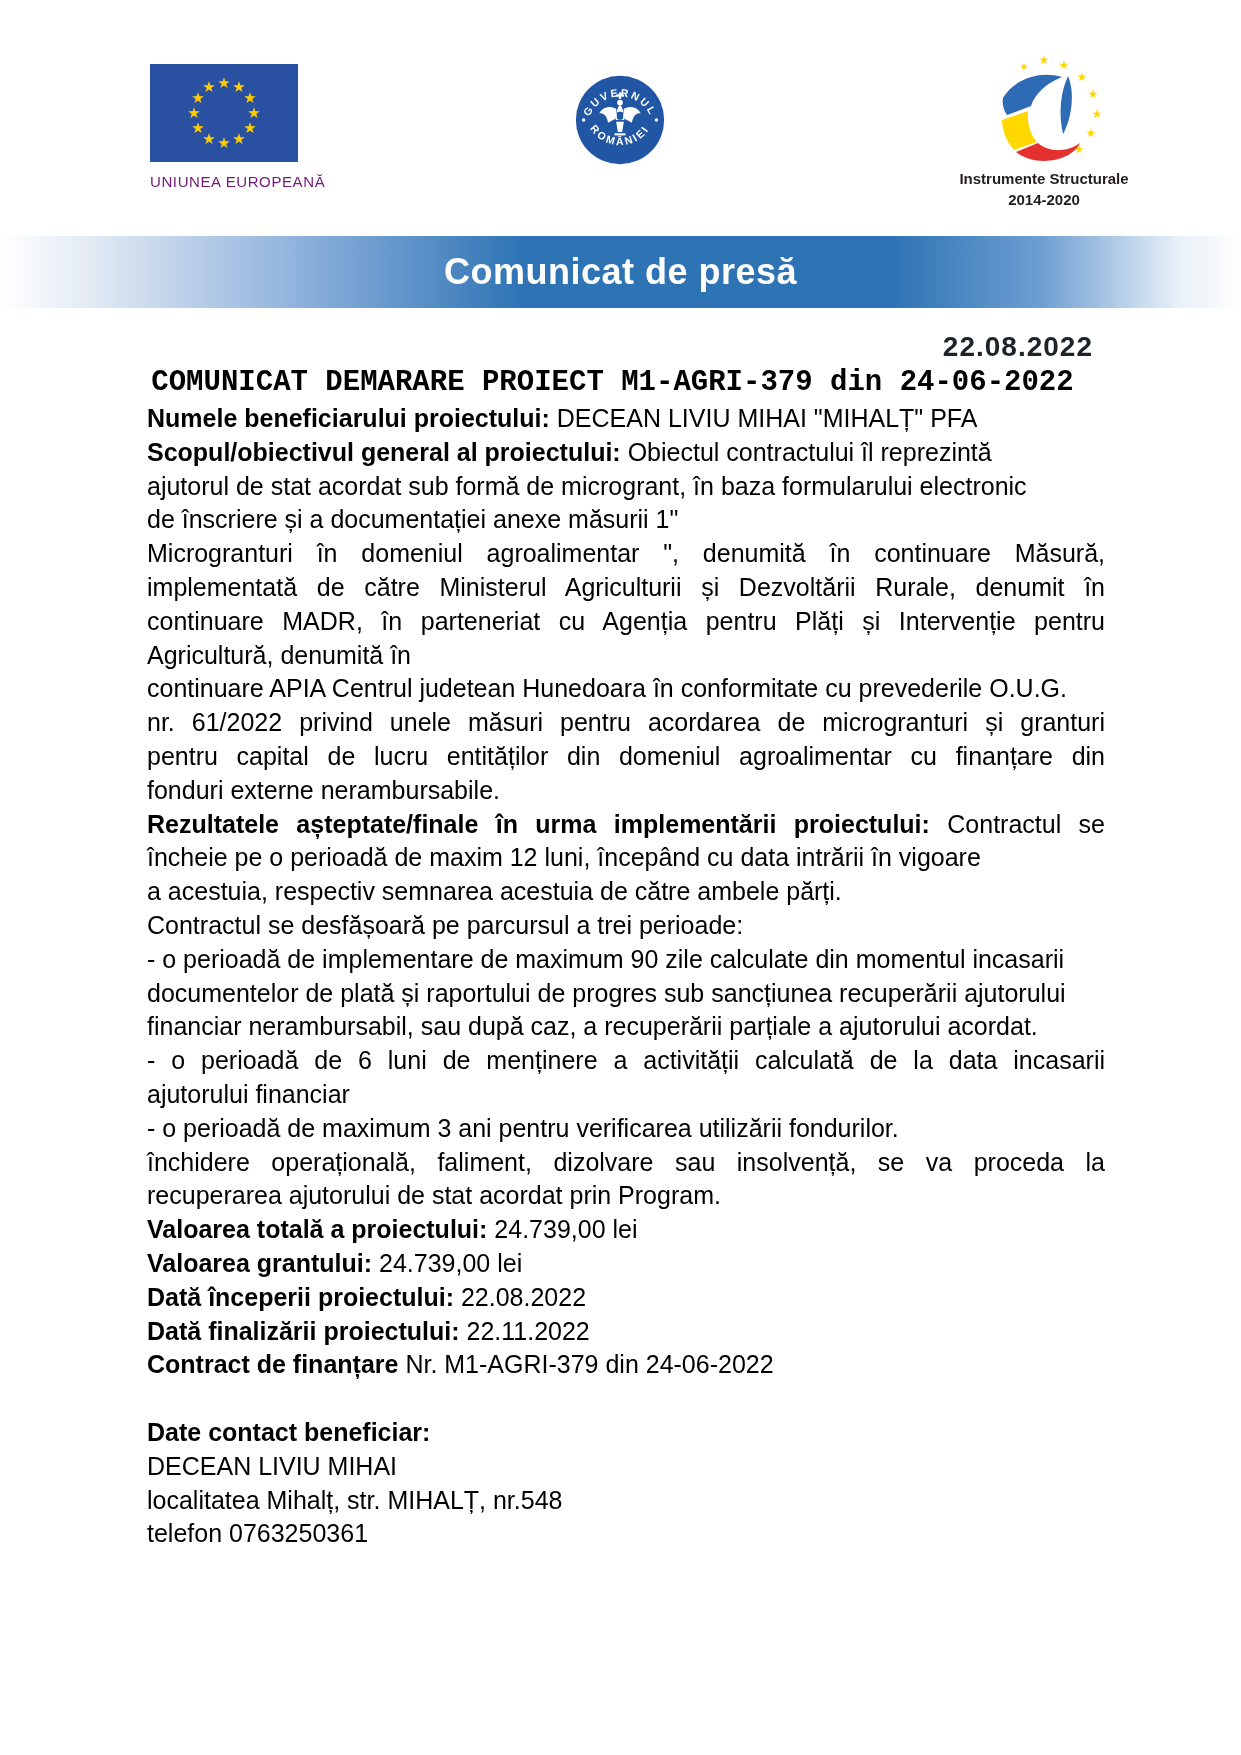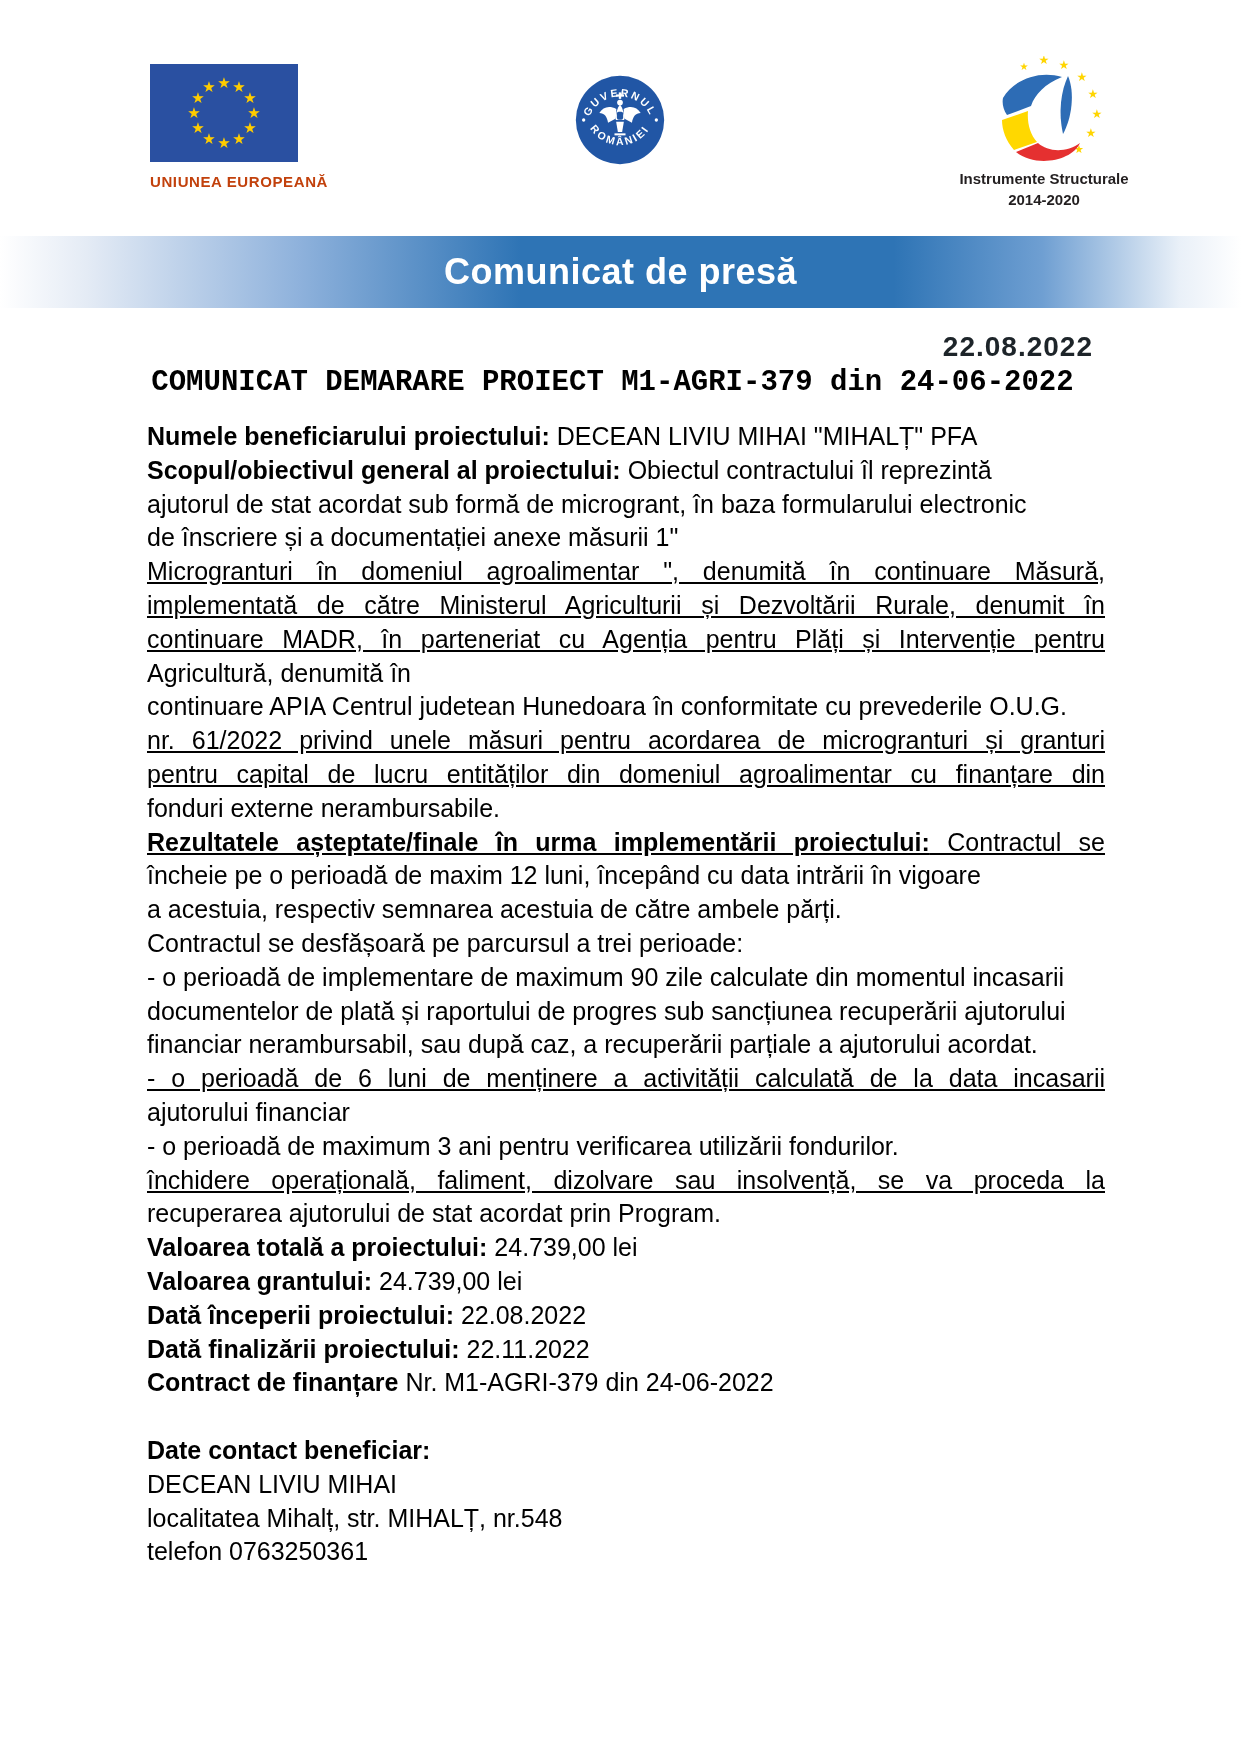--- a/index.html
+++ b/index.html
@@ -10,21 +10,21 @@
     margin:0 auto;
     background:#ffffff;
     font-family:"Liberation Sans","DejaVu Sans",sans-serif;
     overflow:hidden;
   }
   
   .logo-eu{position:absolute;left:150px;top:64px;width:148px;text-align:center;}
   .logo-eu svg{display:block;}
   .logo-eu .eu-label{
     margin-top:11px;font-size:15px;letter-spacing:.6px;
-    color:#c2410c;font-weight:700;white-space:nowrap;
+    color:#701a75;font-weight:400;white-space:nowrap;
   }
   .logo-gov{position:absolute;left:574px;top:74px;width:92px;height:92px;}
   .logo-struct{position:absolute;left:944px;top:56px;width:200px;text-align:center;}
   .logo-struct svg{display:block;margin:0 auto;}
   .logo-struct .s1{font-size:15px;font-weight:bold;color:#231f20;margin-top:2px;white-space:nowrap;}
   .logo-struct .s2{font-size:15px;font-weight:bold;color:#231f20;margin-top:4px;white-space:nowrap;}
   
   .banner{
     position:absolute;left:0;top:236px;width:1241px;height:72px;
     background:linear-gradient(to right,
@@ -38,25 +38,25 @@
   }
   
   .doc-date{
     position:absolute;top:331px;right:148px;
     font-size:28px;font-weight:bold;color:#1d2429;letter-spacing:1px;white-space:nowrap;
   }
   .doc-title{
     position:absolute;left:120px;top:366px;width:985px;
     text-align:center;font-size:29px;font-weight:bold;color:#000;white-space:nowrap;font-family:Liberation Mono, monospace;
   }
-  .doc-body{position:absolute;left:147px;top:420px;width:958px;color:#000;}
+  .doc-body{position:absolute;left:147px;top:402px;width:958px;color:#000;}
   .line{
     height:33.8px;line-height:33.8px;font-size:25px;white-space:nowrap;
   }
-  .line.j{text-align:justify;text-align-last:justify;text-decoration:underline;}
+  .line.j{text-align:justify;text-align-last:justify;}
   .line.blank{visibility:hidden;}
   .line b{font-weight:bold;}
 </style>
 </head>
 <body>
 
 <div class="page">
 
   <div class="logo-eu">
     <svg width="148" height="98" viewBox="0 0 148 98">

